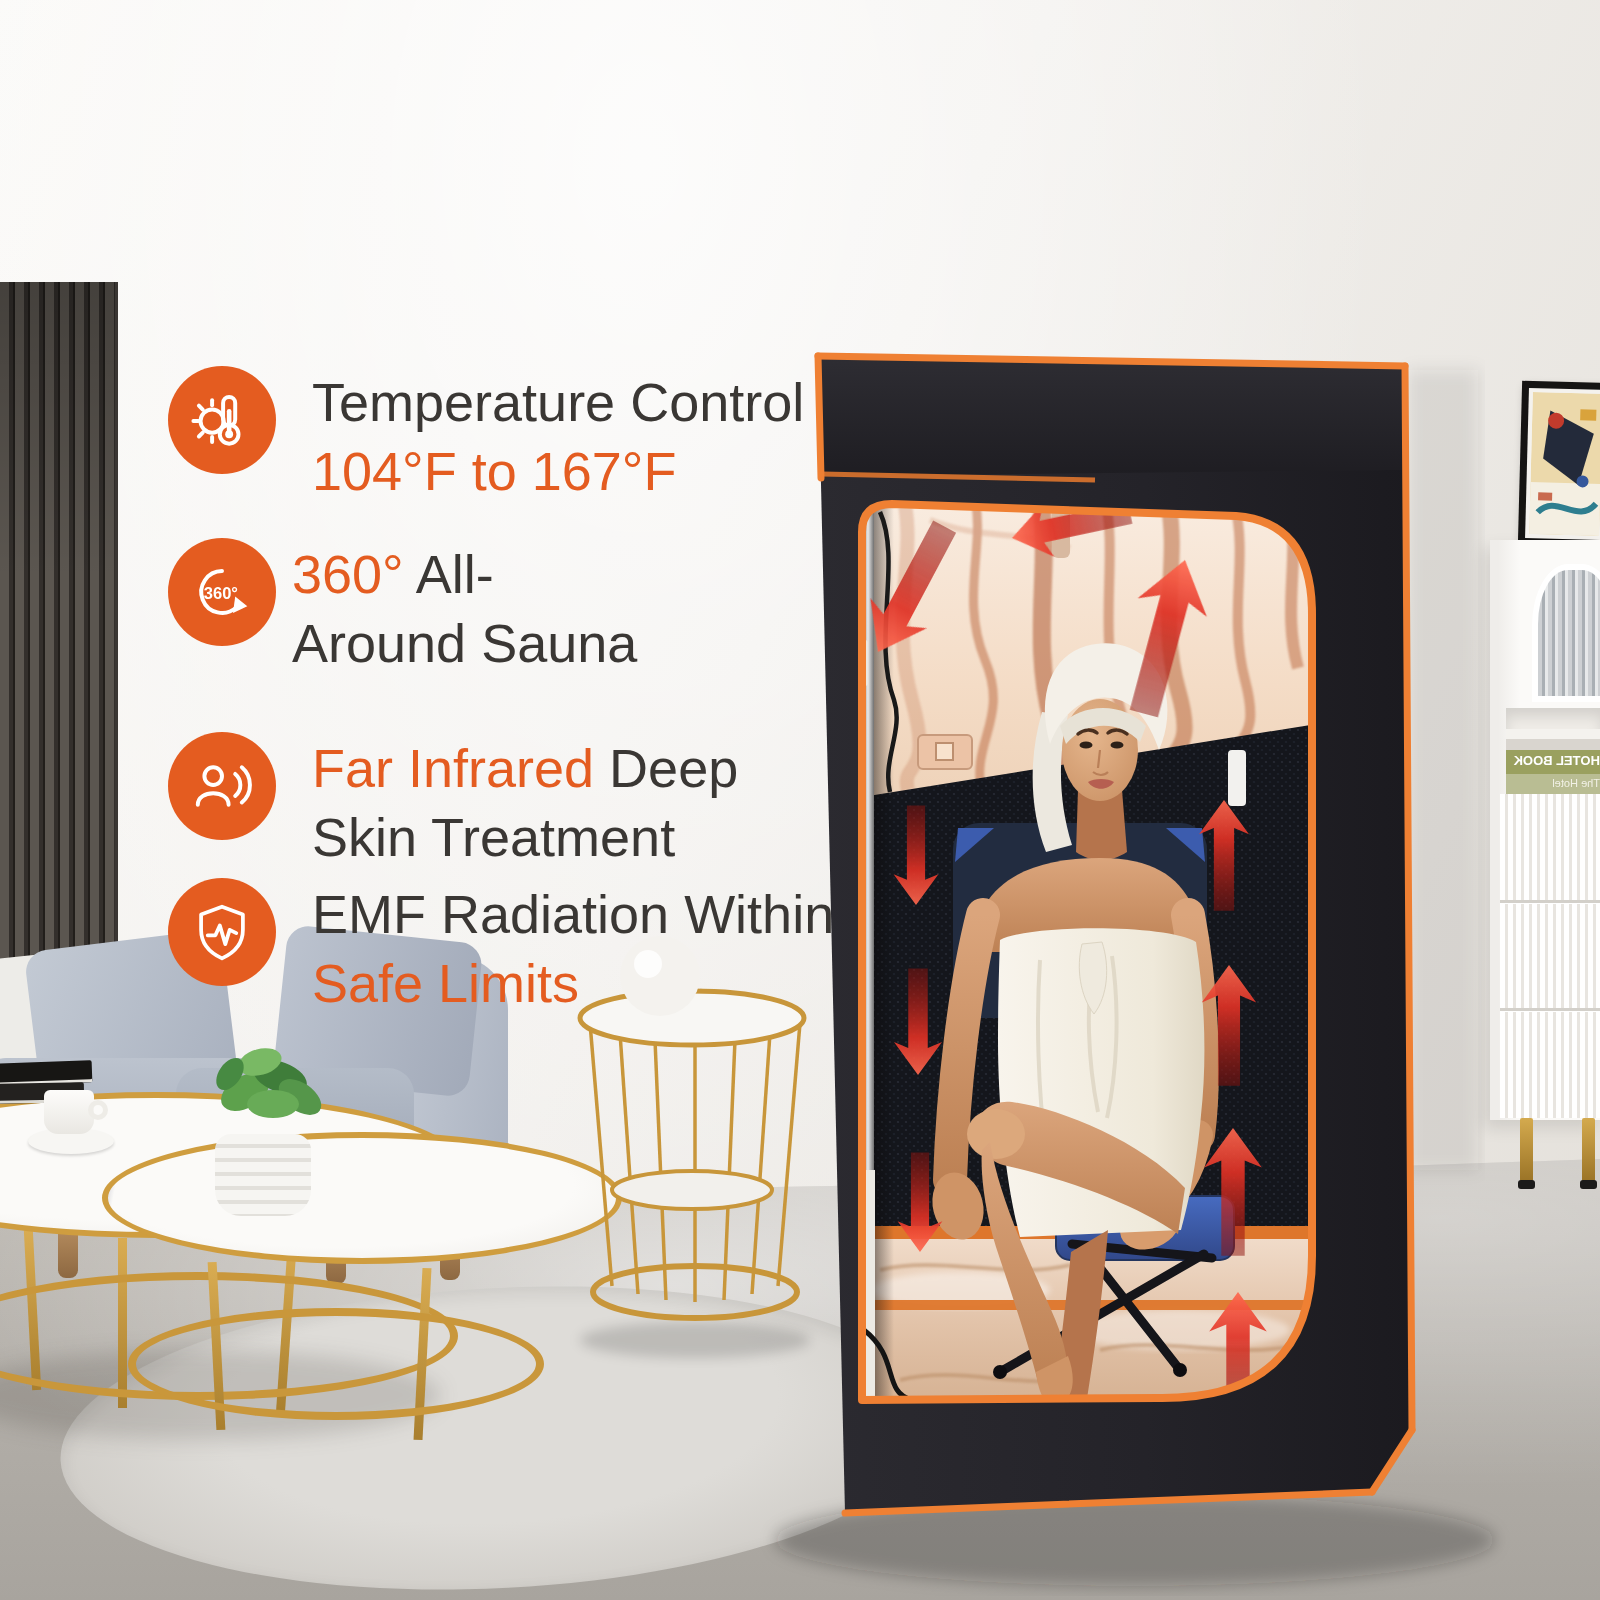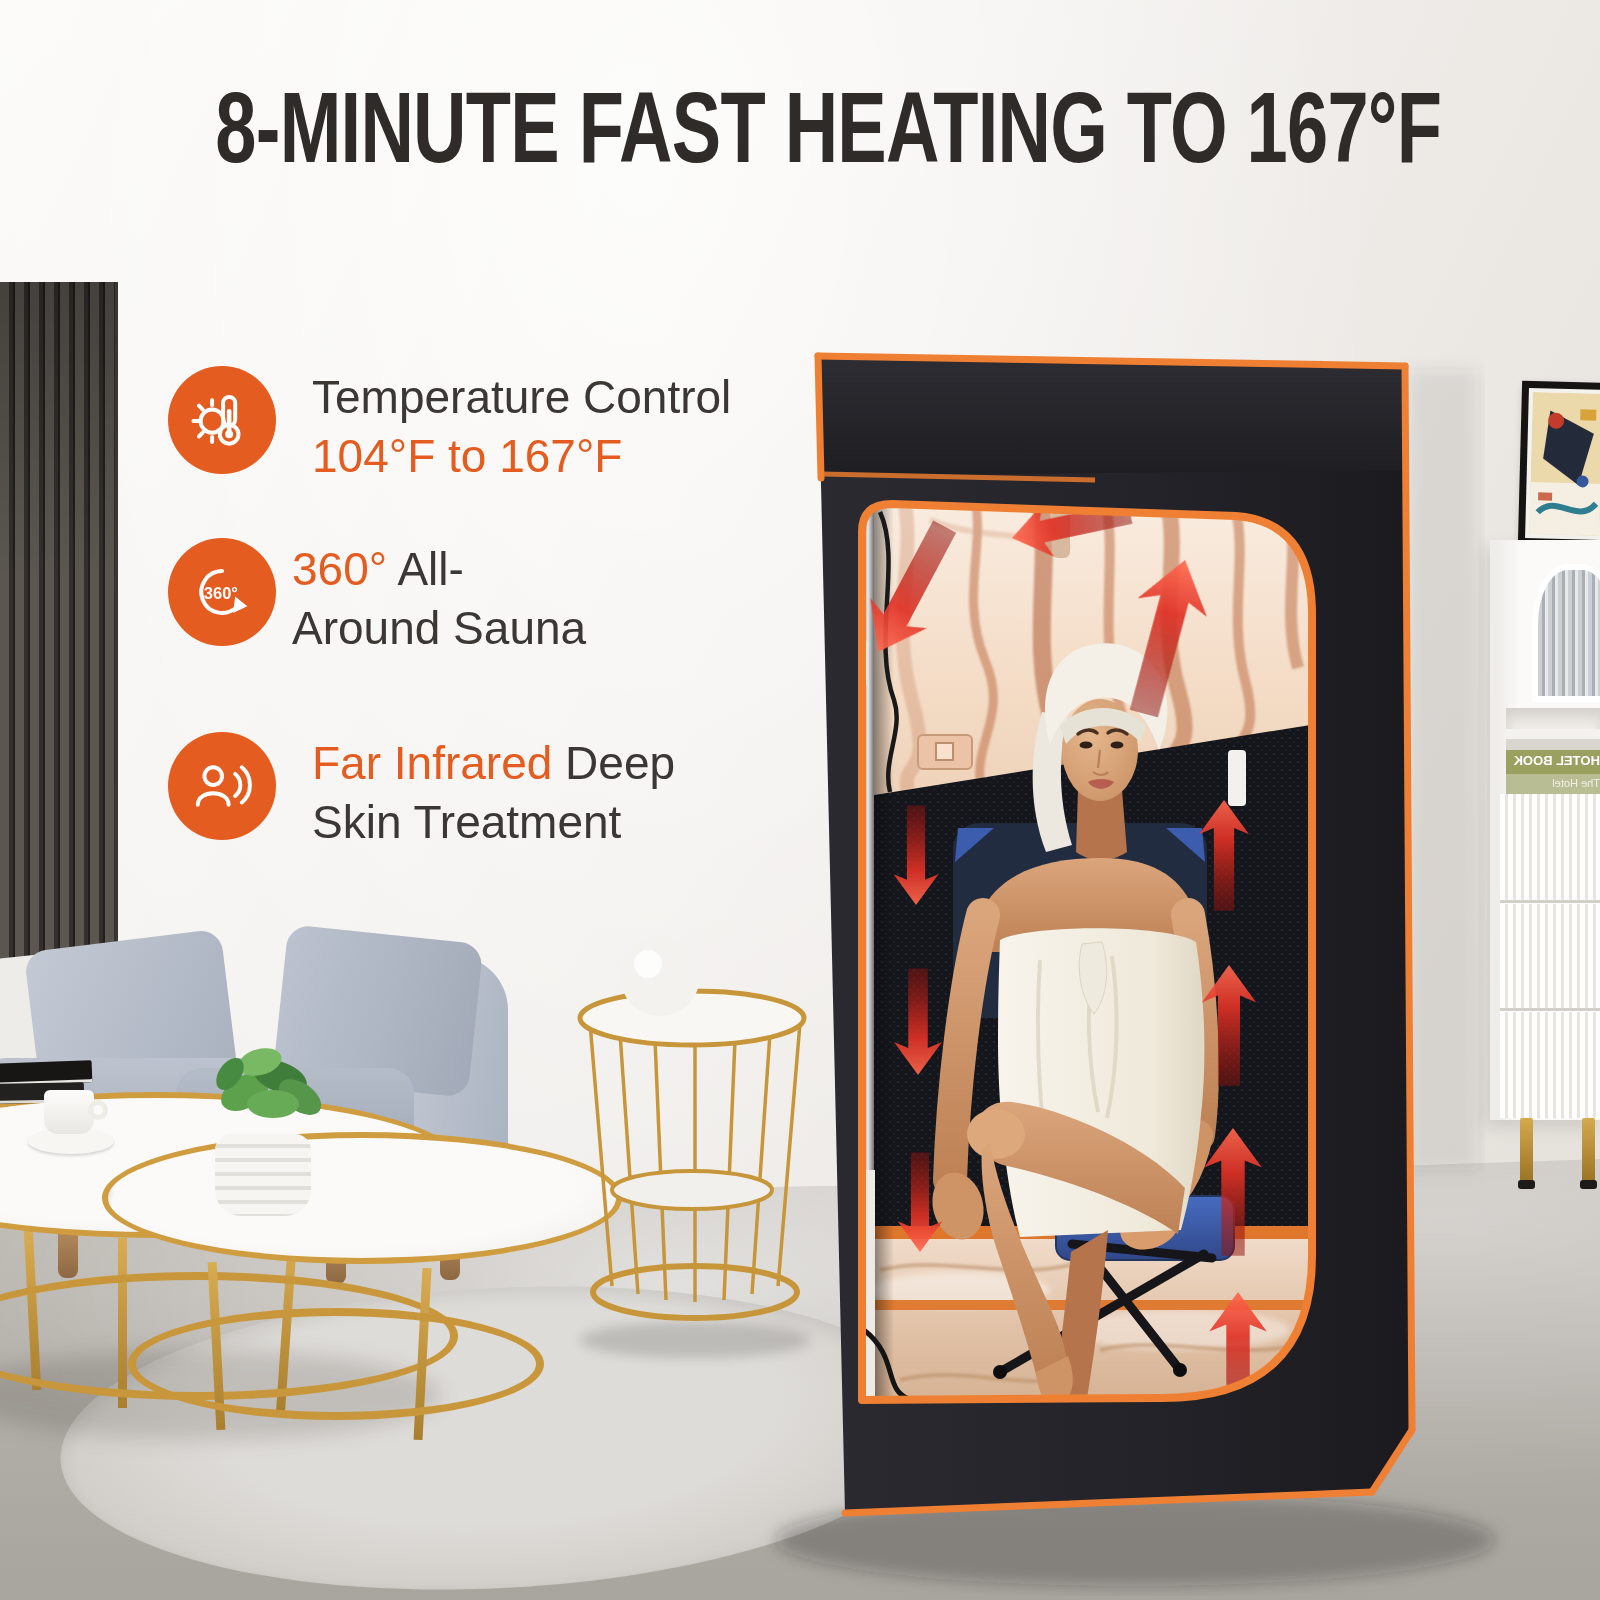--- a/index.html
+++ b/index.html
@@ -91,21 +91,21 @@
   
   .title-wrap{left:0;top:70px;width:1600px;text-align:center;white-space:nowrap;}
   .title-wrap span{display:inline-block;transform:scaleX(.74);transform-origin:center;
     font-size:100px;font-weight:bold;letter-spacing:-1px;color:#2f2b28;}
   .subtitle{left:0;top:186px;width:1600px;text-align:center;font-size:55px;color:#3e3b38;}
 
   
   .feature{left:168px;width:700px;display:flex;gap:36px;align-items:flex-start;}
   .f-icon{flex:0 0 108px;width:108px;height:108px;border-radius:50%;background:#e45c20;
     display:flex;align-items:center;justify-content:center;}
-  .f-text{font-size:46px;line-height:1.28;color:#3a3734;padding-top:2px;}
+  .f-text{font-size:54px;line-height:1.28;color:#3a3734;padding-top:2px;}
   .orange{color:#e45c20;}
 
   svg{display:block;}
 </style>
 </head>
 <body>
 
 <div id="canvas">
 
   <div class="abs wall"></div>
@@ -414,23 +414,20 @@
       </g>
       <ellipse cx="152" cy="262" rx="80" ry="19" fill="#f2f0ec" stroke="#c8963a" stroke-width="4"></ellipse>
       <ellipse cx="155" cy="364" rx="102" ry="26" fill="none" stroke="#c8963a" stroke-width="6"></ellipse>
       <path d="M160,62 C200,70 240,78 262,84" stroke="#cfcdc8" stroke-width="3" fill="none"></path>
       <ellipse cx="152" cy="90" rx="112" ry="27" fill="#f8f7f4" stroke="#c8963a" stroke-width="5"></ellipse>
       <circle cx="120" cy="48" r="40" fill="#f4f2ee"></circle>
       <circle cx="108" cy="36" r="14" fill="#ffffff" opacity=".8"></circle>
     </svg>
   </div>
 
-  <div class="abs title-wrap">
-    <span>8-MINUTE FAST HEATING TO 167°F</span>
-  </div>
 
   <div class="abs feature" style="top:366px;">
     <div class="f-icon">
       <svg width="66" height="66" viewBox="0 0 60 60" fill="none" stroke="#fff" stroke-width="3.6" stroke-linecap="round">
         <circle cx="21" cy="31" r="10.5"></circle>
         <line x1="4" y1="31" x2="8.5" y2="31"></line>
         <line x1="9" y1="17" x2="12.5" y2="20.5"></line>
         <line x1="21" y1="12" x2="21" y2="16.5"></line>
         <line x1="9" y1="45" x2="12.5" y2="41.5"></line>
         <line x1="21" y1="50" x2="21" y2="45.5"></line>
@@ -468,14 +465,26 @@
         <path d="M42,19 a13,13 0 0 1 0,20"></path>
         <path d="M48,13 a21,21 0 0 1 0,32"></path>
       </svg>
     </div>
     <div class="f-text">
       <span class="orange">Far Infrared </span><span>Deep</span><br>
       <span>Skin Treatment</span>
     </div>
   </div>
 
+  <div class="abs feature" style="top:878px;">
+    <div class="f-icon">
+      <svg width="66" height="66" viewBox="0 0 60 60" fill="none" stroke="#fff" stroke-width="3.4" stroke-linejoin="round" stroke-linecap="round">
+        <path d="M30,7 L49,14 L49,28 C49,41 41,49 30,54 C19,49 11,41 11,28 L11,14 Z"></path>
+        <polyline points="17,33 24,33 28,24 33,41 37,28 43,31"></polyline>
+      </svg>
+    </div>
+    <div class="f-text">
+      <span>EMF Radiation Within</span><br>
+      <span class="orange">Safe Limits</span>
+    </div>
+  </div>
 
 </div>
 
 </body></html>

